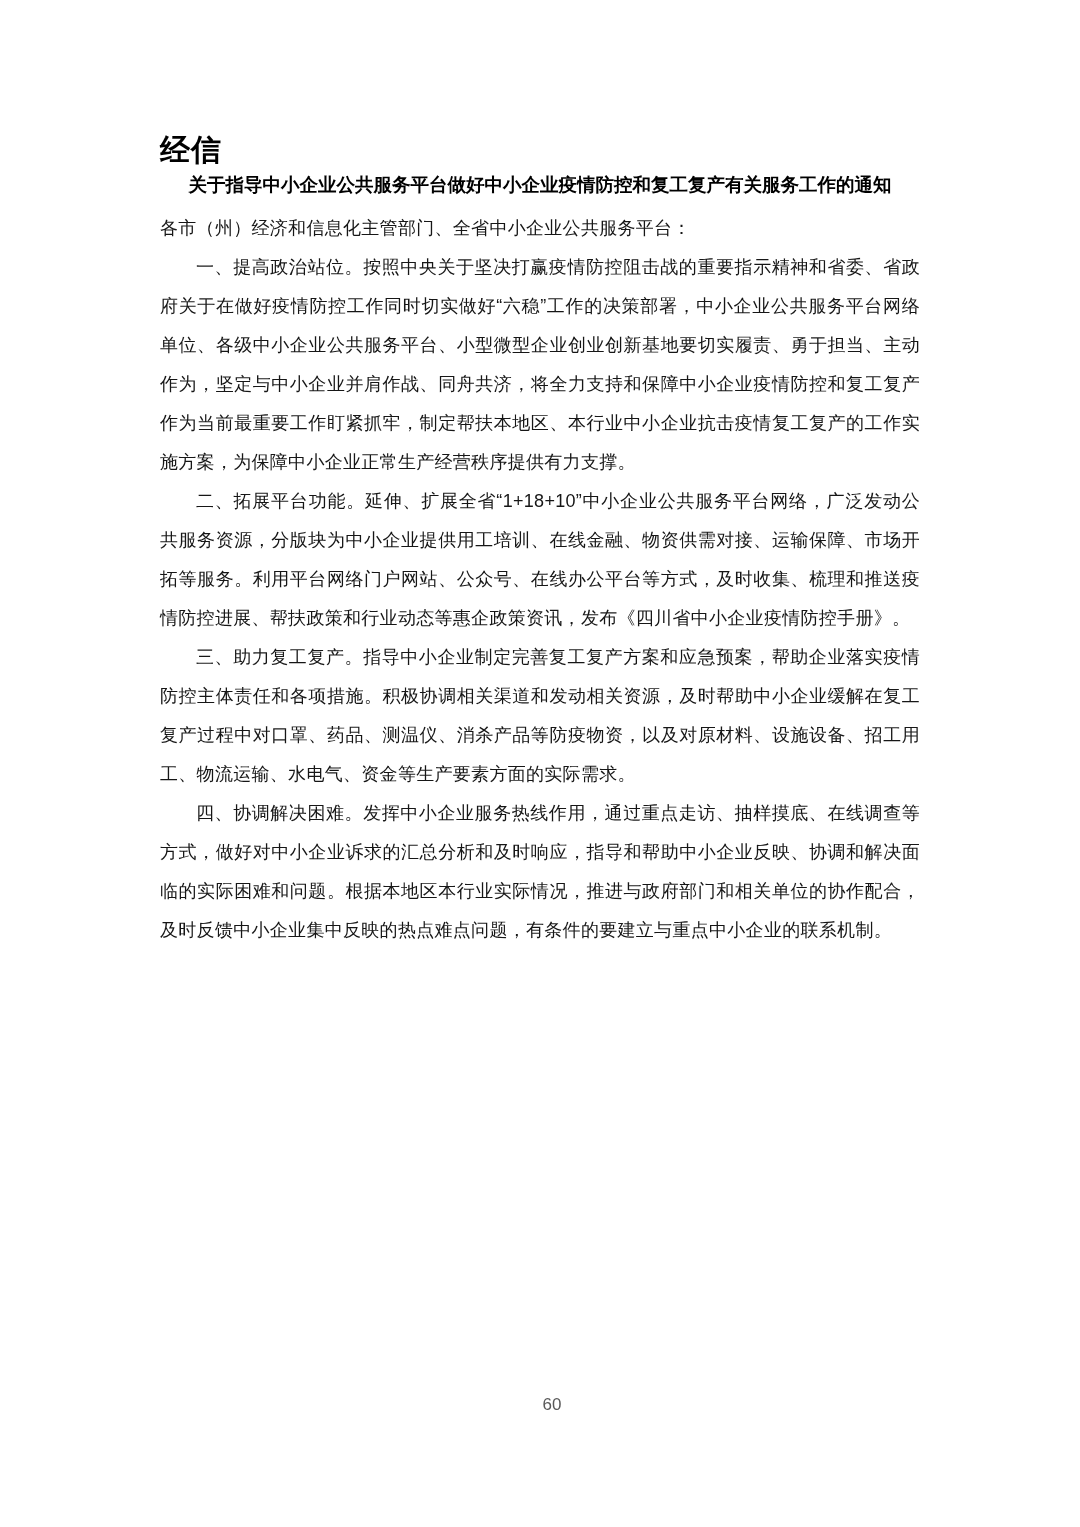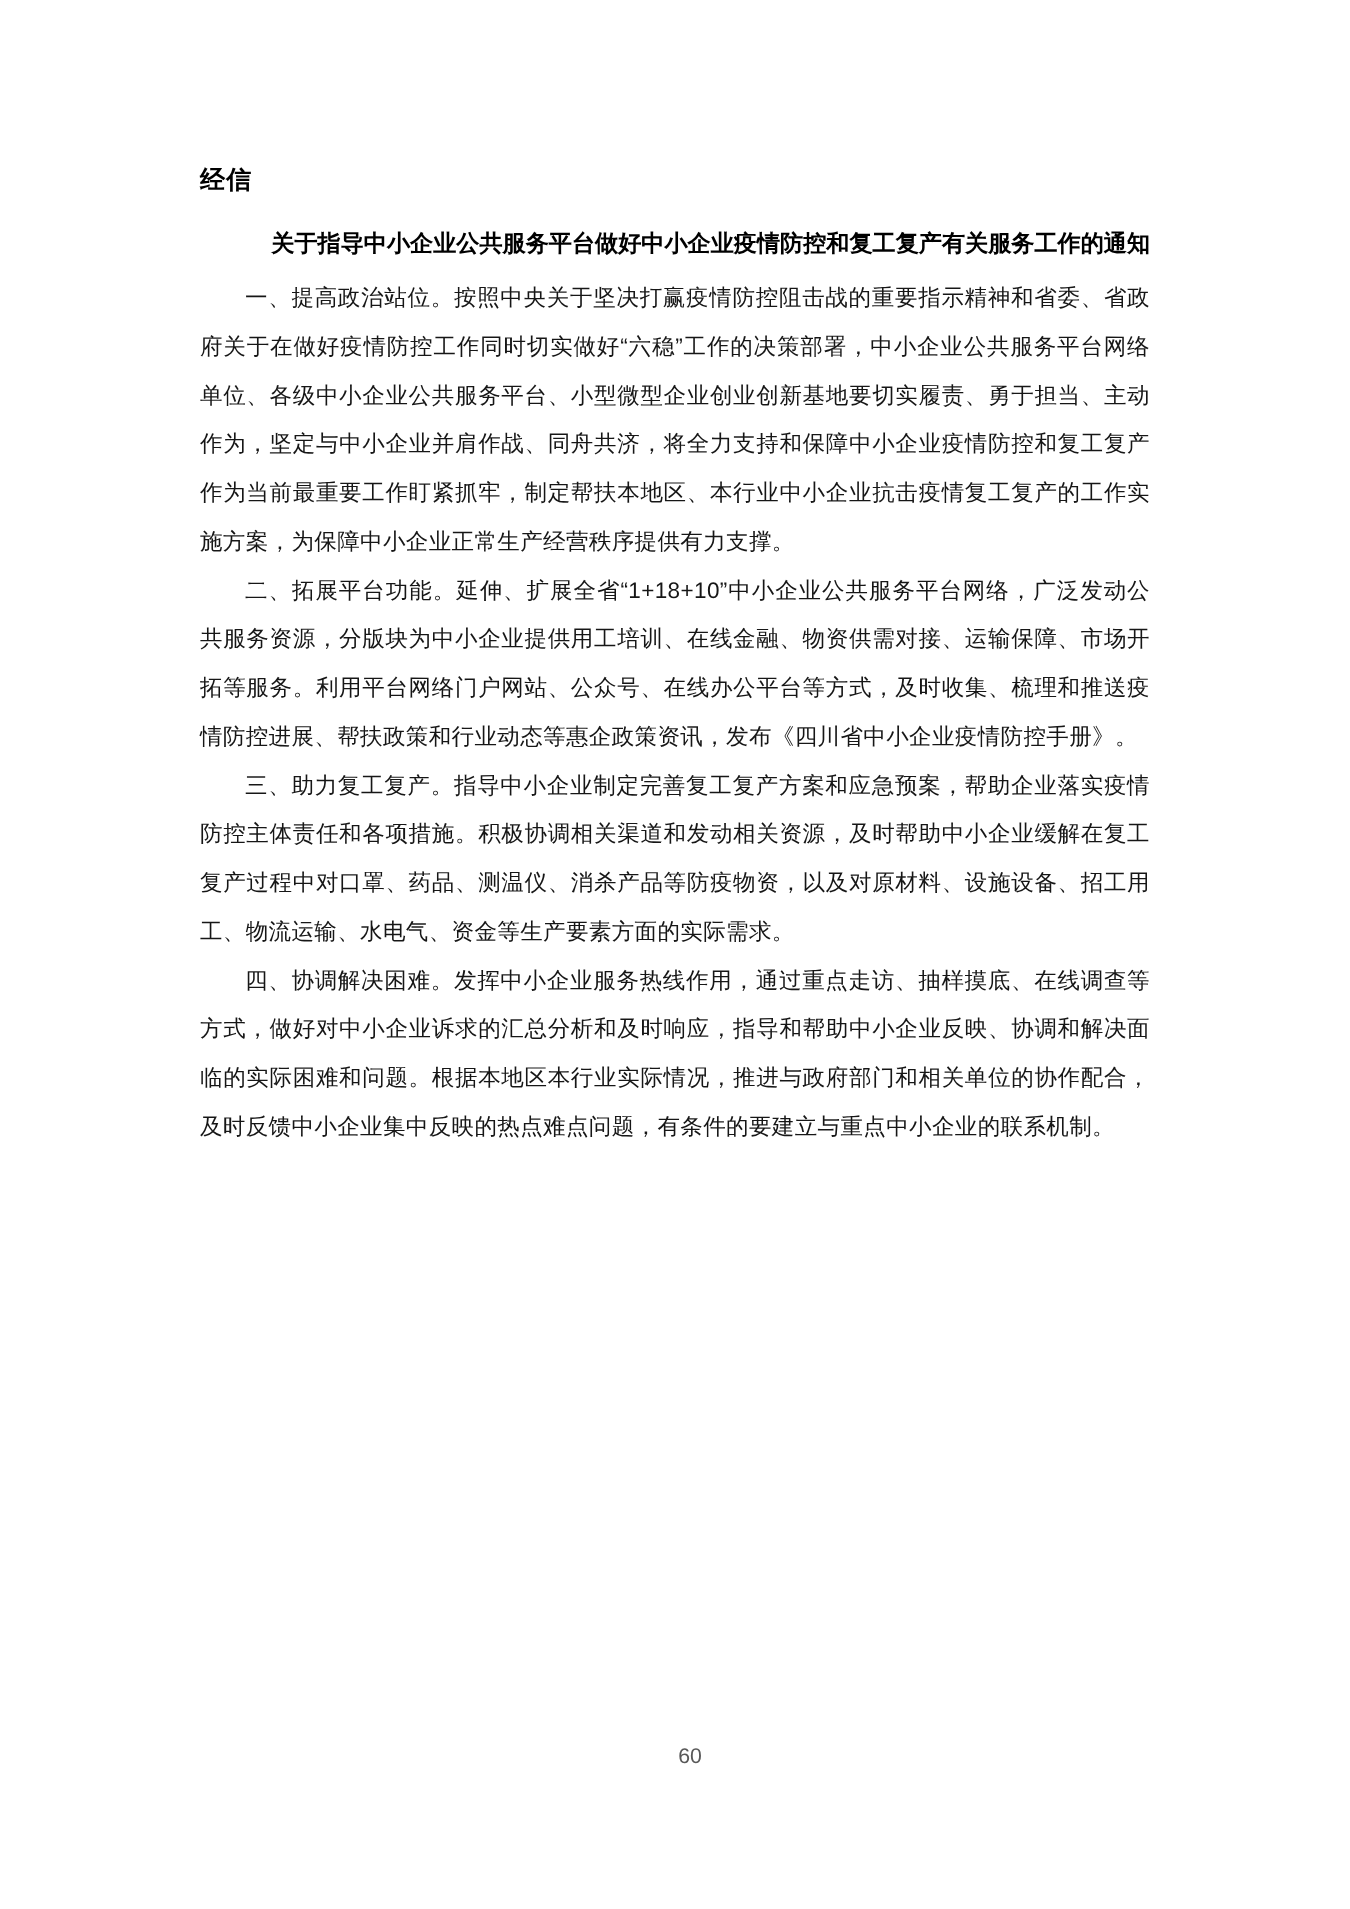--- a/index.html
+++ b/index.html
@@ -13,31 +13,30 @@
     overflow: hidden;
   }
   .page {
     position: relative;
     width: 1080px;
     height: 1527px;
     background: #ffffff;
     padding: 130px 160px 0 160px;
   }
   .section-label {
-    font-size: 20px;
+    font-size: 30px;
     font-weight: 700;
     color: #000000;
     letter-spacing: 1px;
-    margin-bottom: 24px;
   }
   .doc-title {
     font-size: 18.5px;
     font-weight: 700;
     color: #000000;
-    text-align: right;
+    text-align: center;
     line-height: 28px;
     margin-bottom: 10px;
   }
   .body-text {
     font-size: 18px;
     line-height: 39px;
     text-align: justify;
     text-justify: inter-ideograph;
     color: #161616;
     letter-spacing: 0.3px;
@@ -60,20 +59,21 @@
 </style>
 </head>
 <body>
 
 <div class="page">
 
   <div class="section-label">经信</div>
 
   <div class="doc-title">关于指导中小企业公共服务平台做好中小企业疫情防控和复工复产有关服务工作的通知</div>
 
+  <div class="body-text salutation">各市（州）经济和信息化主管部门、全省中小企业公共服务平台：</div>
 
 
   <p class="body-text para">一、提高政治站位。按照中央关于坚决打赢疫情防控阻击战的重要指示精神和省委、省政府关于在做好疫情防控工作同时切实做好“六稳”工作的决策部署，中小企业公共服务平台网络单位、各级中小企业公共服务平台、小型微型企业创业创新基地要切实履责、勇于担当、主动作为，坚定与中小企业并肩作战、同舟共济，将全力支持和保障中小企业疫情防控和复工复产作为当前最重要工作盯紧抓牢，制定帮扶本地区、本行业中小企业抗击疫情复工复产的工作实施方案，为保障中小企业正常生产经营秩序提供有力支撑。</p>
 
   <p class="body-text para">二、拓展平台功能。延伸、扩展全省“1+18+10”中小企业公共服务平台网络，广泛发动公共服务资源，分版块为中小企业提供用工培训、在线金融、物资供需对接、运输保障、市场开拓等服务。利用平台网络门户网站、公众号、在线办公平台等方式，及时收集、梳理和推送疫情防控进展、帮扶政策和行业动态等惠企政策资讯，发布《四川省中小企业疫情防控手册》。</p>
 
   <p class="body-text para">三、助力复工复产。指导中小企业制定完善复工复产方案和应急预案，帮助企业落实疫情防控主体责任和各项措施。积极协调相关渠道和发动相关资源，及时帮助中小企业缓解在复工复产过程中对口罩、药品、测温仪、消杀产品等防疫物资，以及对原材料、设施设备、招工用工、物流运输、水电气、资金等生产要素方面的实际需求。</p>
 
   <p class="body-text para">四、协调解决困难。发挥中小企业服务热线作用，通过重点走访、抽样摸底、在线调查等方式，做好对中小企业诉求的汇总分析和及时响应，指导和帮助中小企业反映、协调和解决面临的实际困难和问题。根据本地区本行业实际情况，推进与政府部门和相关单位的协作配合，及时反馈中小企业集中反映的热点难点问题，有条件的要建立与重点中小企业的联系机制。</p>
 

